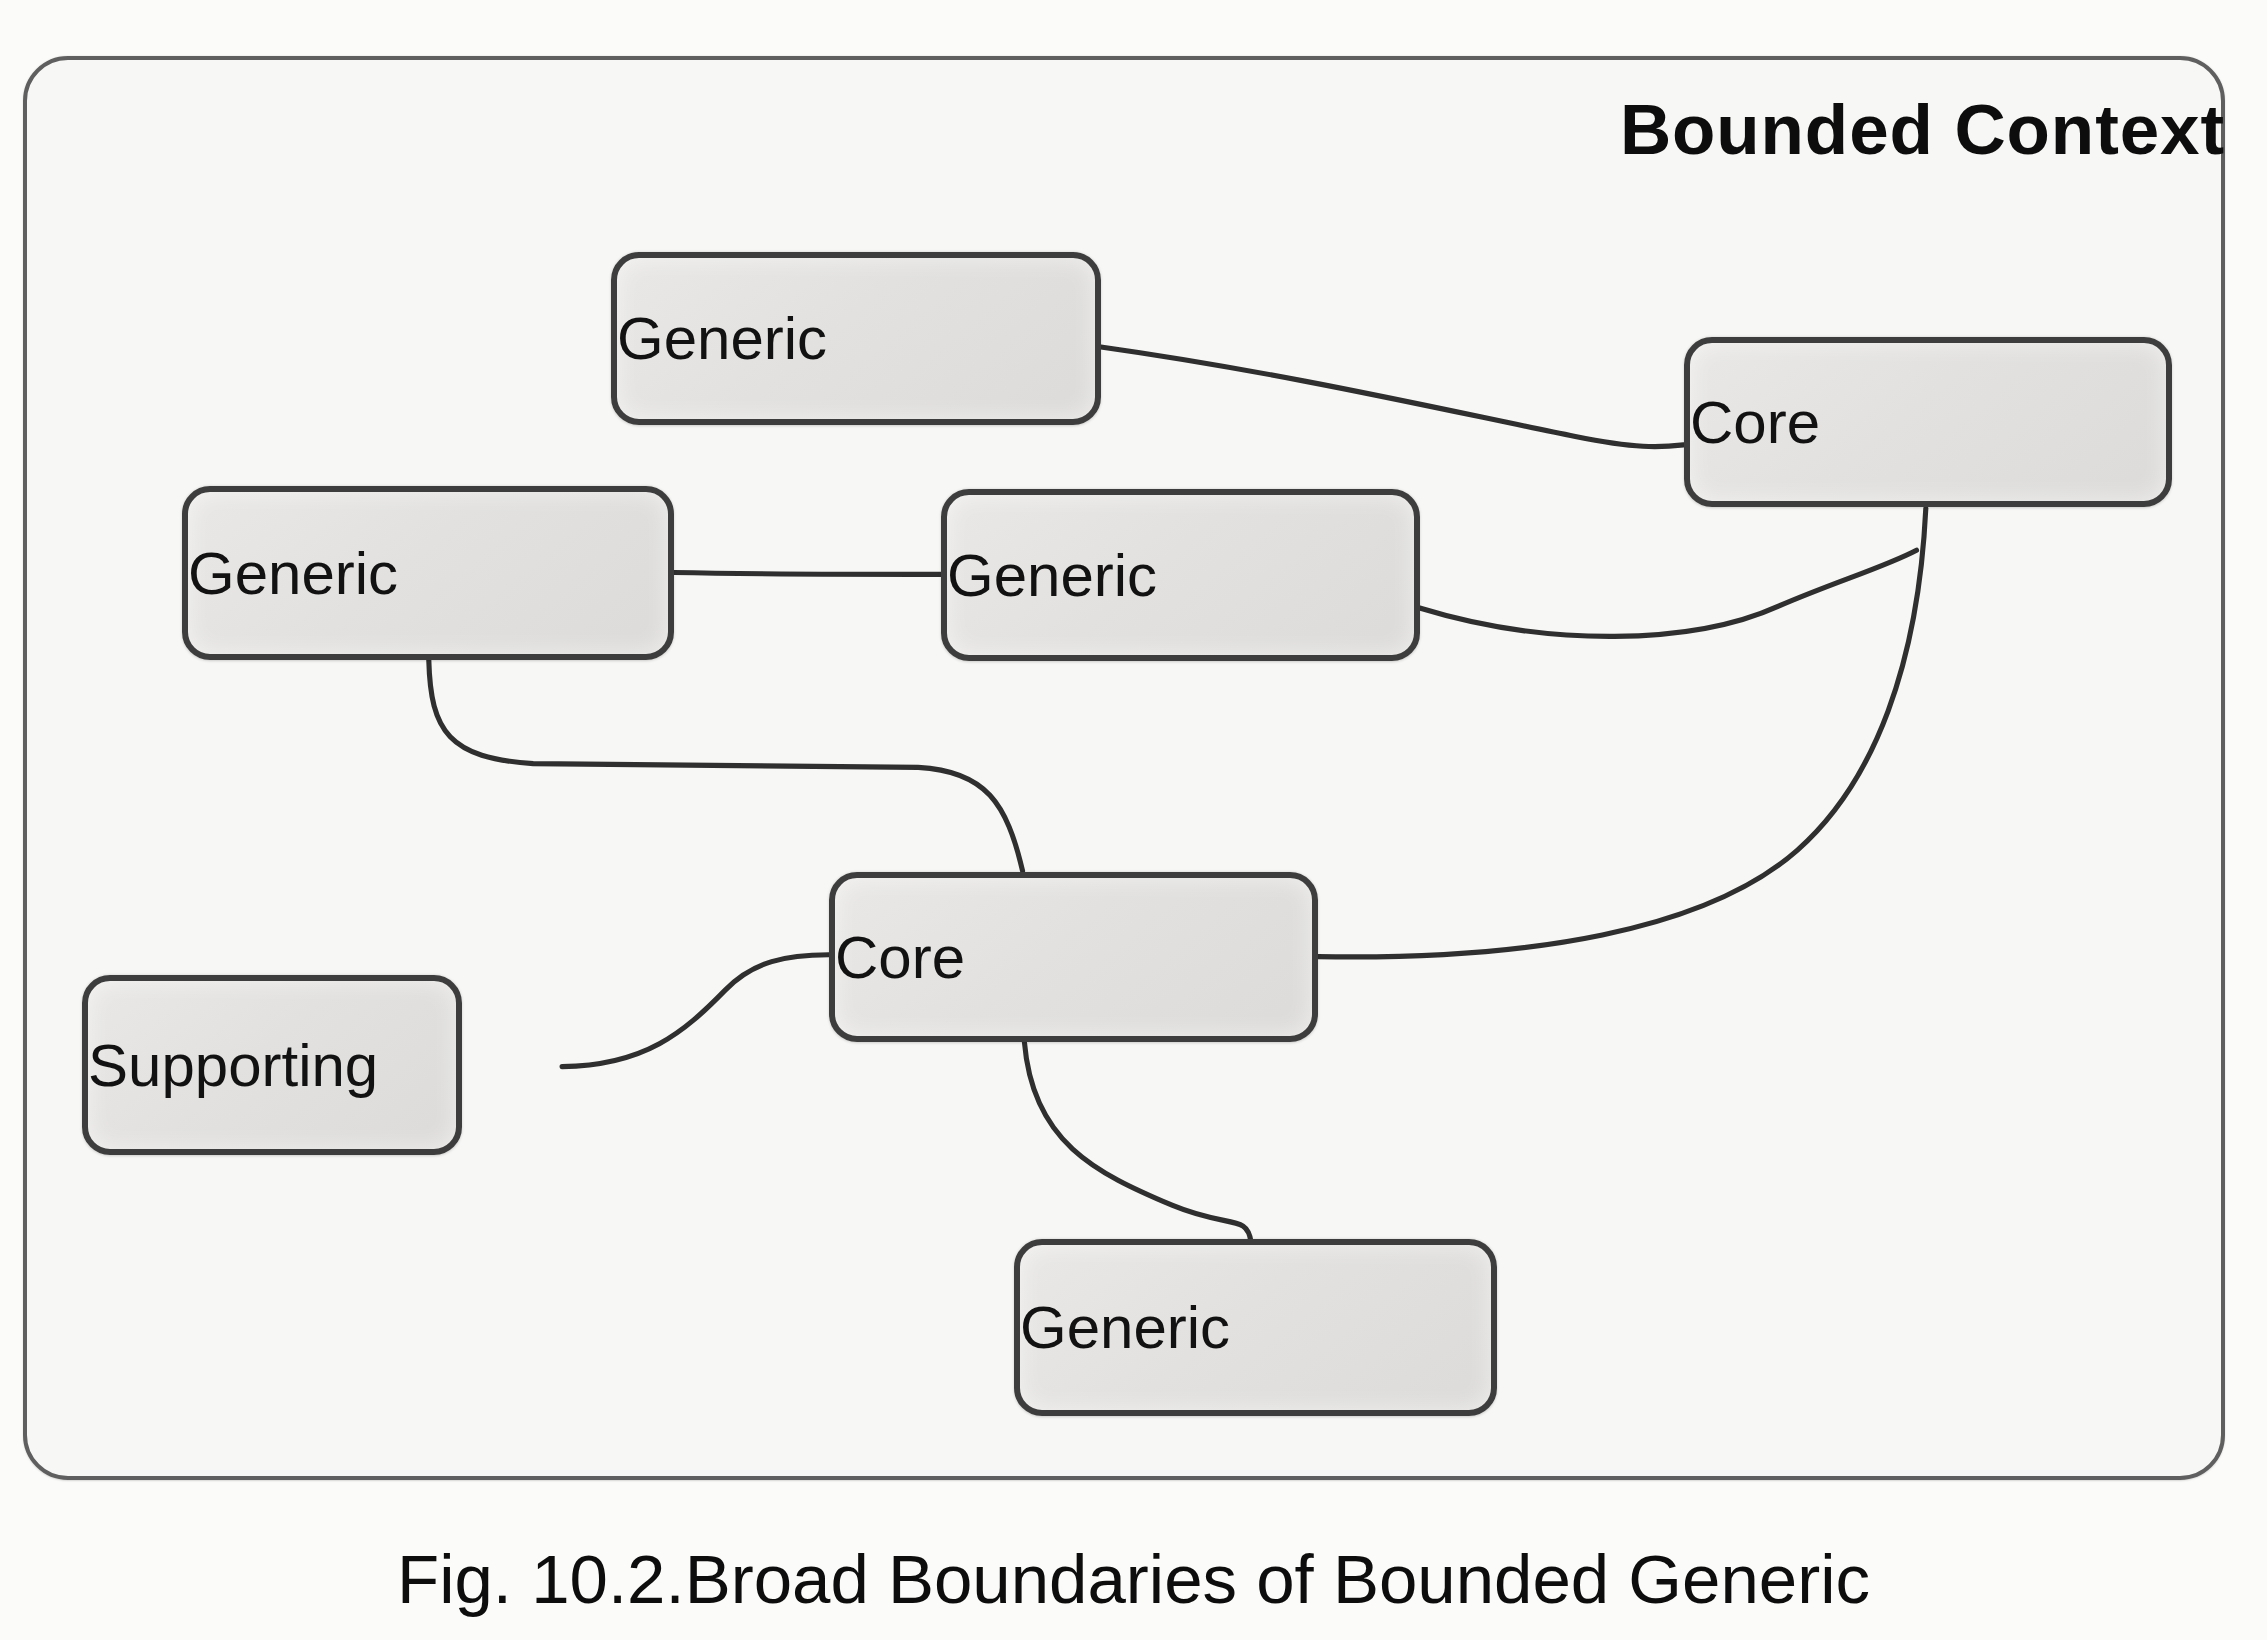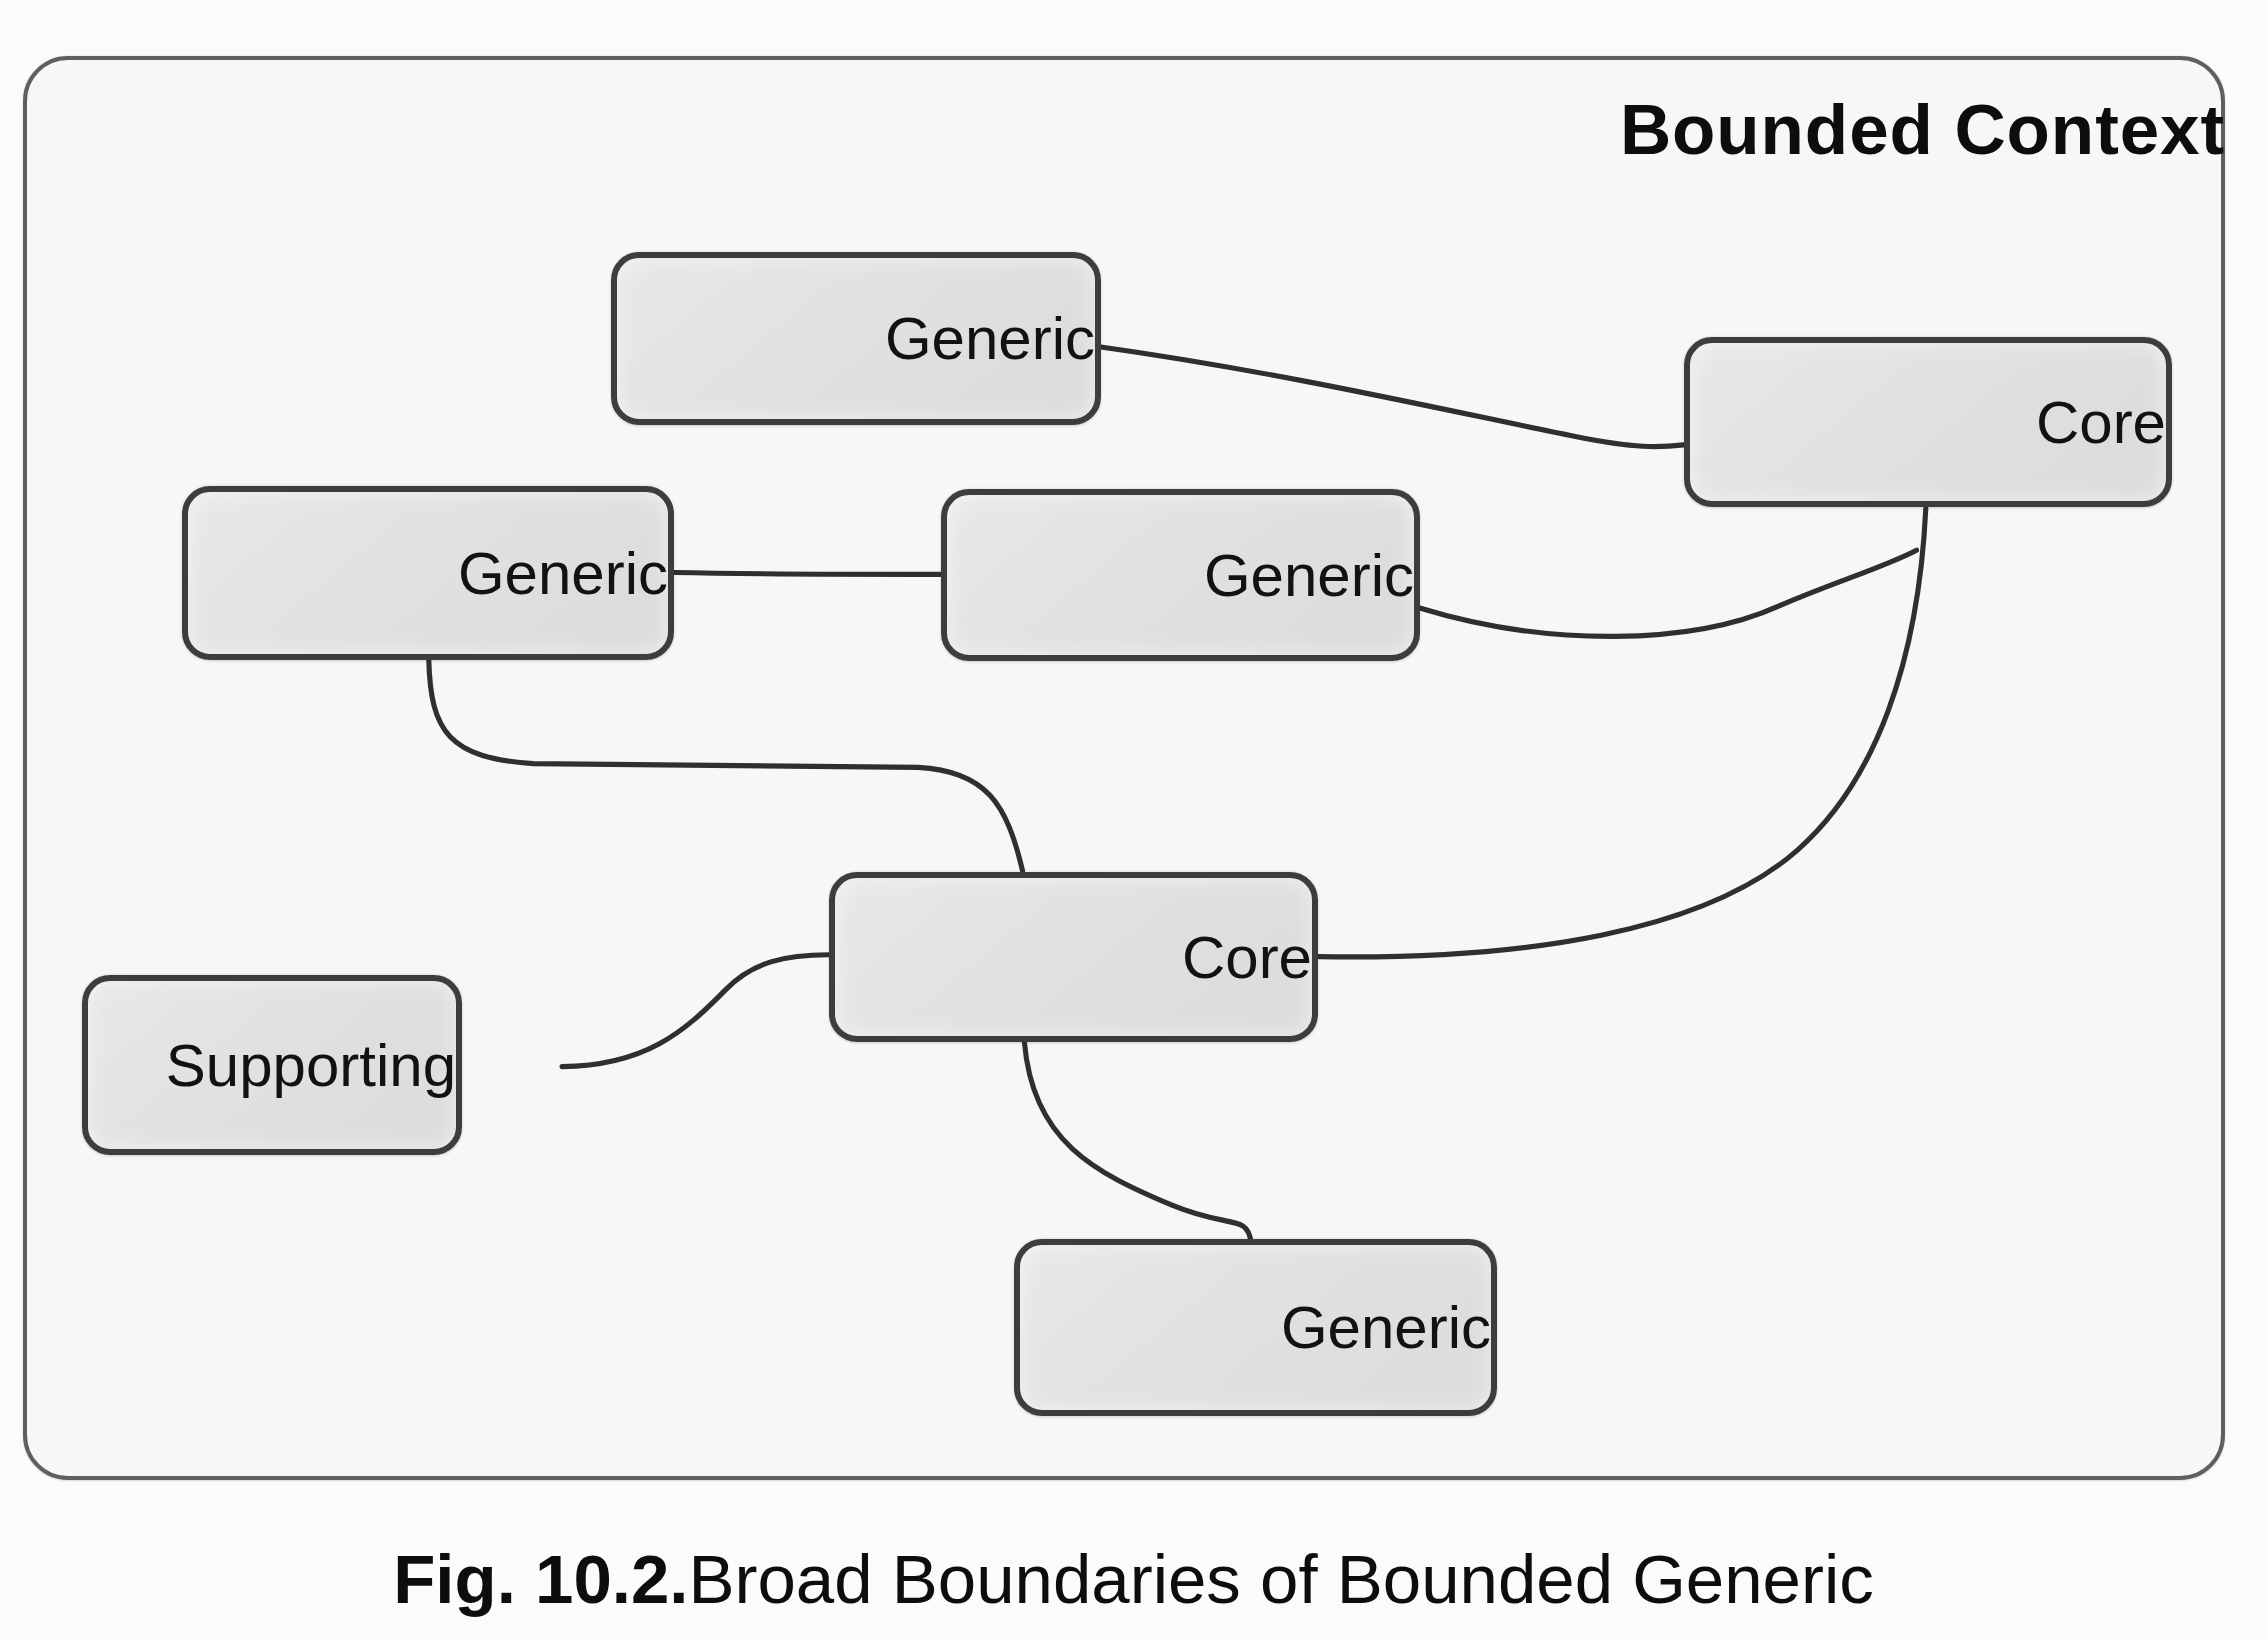--- a/index.html
+++ b/index.html
@@ -22,37 +22,37 @@
     font-size:71px;font-weight:bold;color:#0d0d0d;
     letter-spacing:0.9px;
   }
   svg.edges{position:absolute;left:0;top:0;width:2267px;height:1641px;}
   svg.edges path{fill:none;stroke:#2f2f2f;stroke-width:5.5;stroke-linecap:round;}
   .node{
     position:absolute;
     border:6.5px solid #3d3d3d;border-radius:28px;
     background:linear-gradient(140deg,#e9e8e6 0%,#e2e1df 45%,#dcdbd9 100%);
     box-sizing:border-box;
-    display:flex;align-items:center;justify-content:flex-end;
+    display:flex;align-items:center;justify-content:flex-start;
     font-size:60px;color:#121212;
     box-shadow:inset 0 0 24px rgba(255,255,255,.55), 0 0.9px 2.8px rgba(0,0,0,.18);
   }
   .node-generic-top   {left:611px; top:252px;  width:490px;height:173px;}
   .node-core-top      {left:1684px;top:337px;  width:488px;height:170px;}
   .node-generic-left  {left:182px; top:486px;  width:492px;height:174px;}
   .node-generic-middle{left:941px;top:489px;  width:479px;height:172px;}
   .node-core-middle   {left:829px; top:872px;  width:489px;height:170px;}
   .node-supporting    {left:82px;  top:975px; width:380px;height:180px;}
   .node-generic-bottom{left:1014px;top:1239px; width:483px;height:177px;}
   .figure-caption{
     position:absolute;left:0;top:1540px;width:2267px;
     text-align:center;
     font-size:69px;color:#0d0d0d;
   }
-  .figure-caption .cap-bold{font-weight:bold;}
+  .figure-caption .cap-bold{font-weight:normal;}
 </style>
 </head>
 <body>
 
 <div class="frame"></div>
 
 <div class="diagram-title">Bounded Context</div>
 
 <svg class="edges" viewBox="0 0 2432 1760" xmlns="http://www.w3.org/2000/svg">
   <path d="M 1181 372 C 1380 400 1560 442 1690 468 C 1755 481 1780 480 1806 477"></path>

